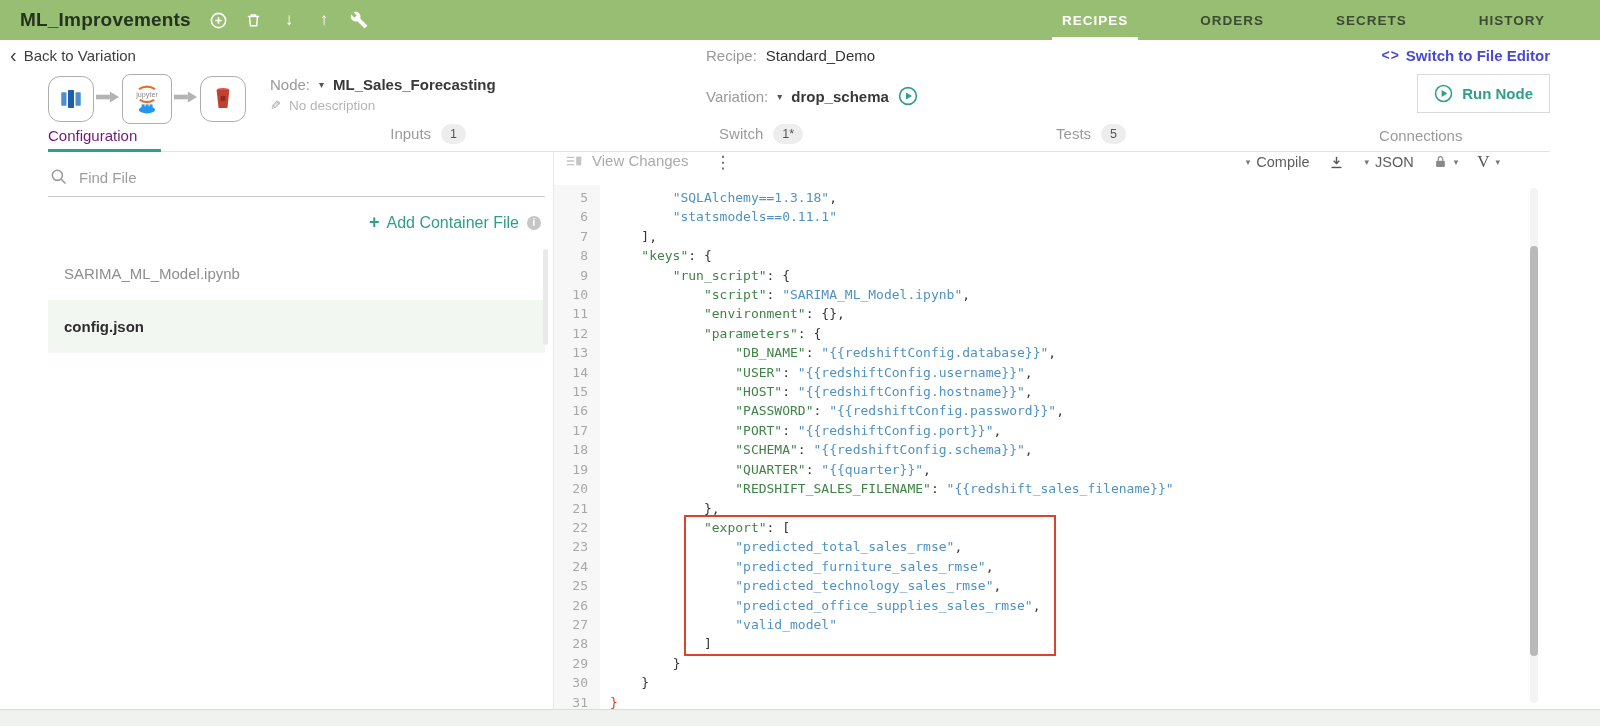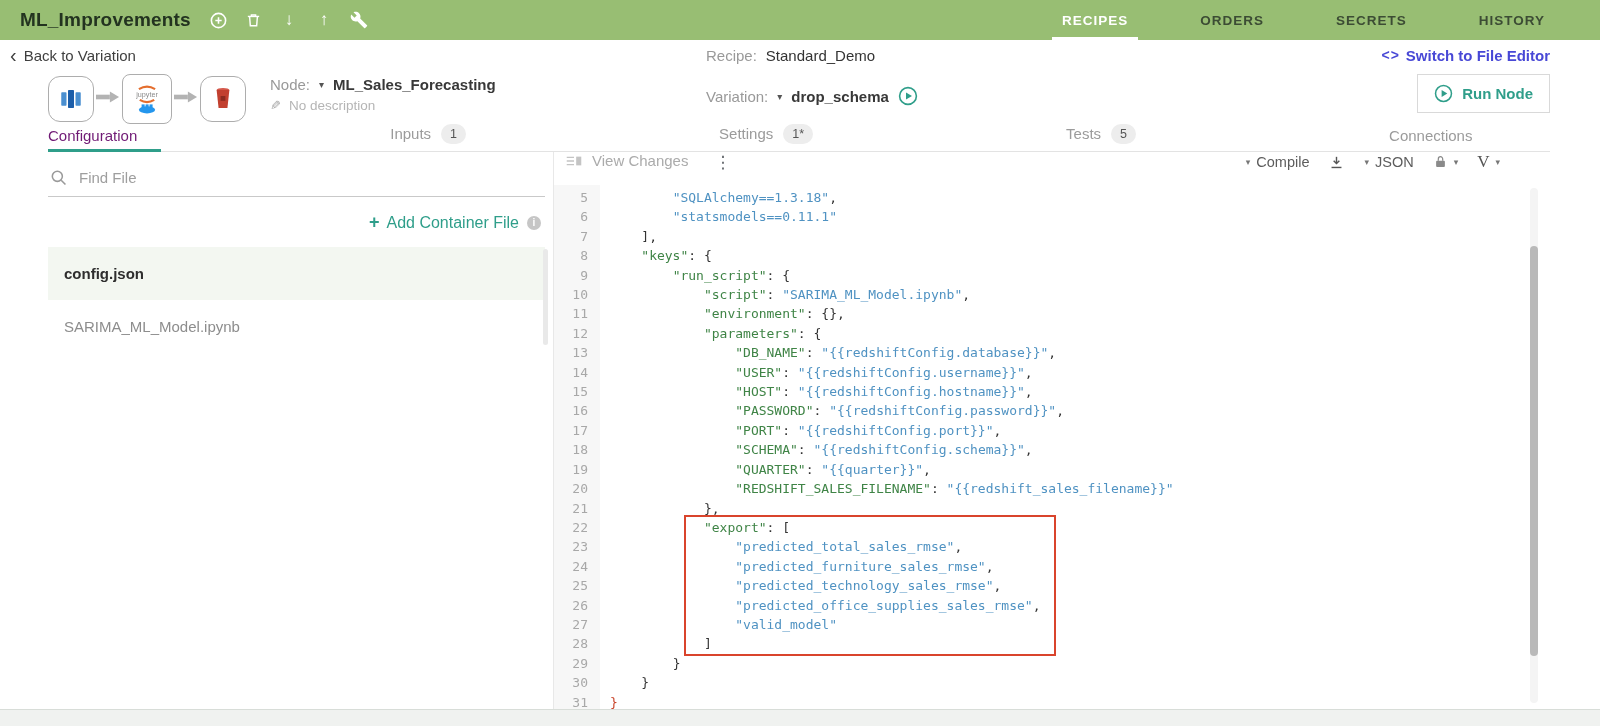--- a/index.html
+++ b/index.html
@@ -47,21 +47,21 @@
 .tab{position:relative;display:flex;align-items:center;gap:10px;font-size:15px;color:#9b9b9b;padding-bottom:7px;cursor:pointer}
 .tab + .tab{margin-left:253px}
 .tab.active{color:#701a75}
 .tab.active::after{content:"";position:absolute;left:0;bottom:-1px;height:3px;width:calc(100% + 24px);background:var(--accent)}
 .badge{background:#ededed;color:#555;font-size:12.5px;padding:2px 9px;border-radius:10px;line-height:1.3}
 .badge:empty{display:none}
 
 
 .main{display:flex;margin:0 50px 0 48px;height:557px}
 .left-panel{width:505px;padding:12px 8px 0 0}
-.search-row{display:flex;align-items:center;gap:10px;border-bottom:1px solid #c9c9c9;padding:4px 2px 9px 2px}
+.search-row{display:flex;gap:10px;border-bottom:1px solid #c9c9c9;padding:4px 2px 9px 2px}
 .search-input{border:0;outline:0;flex:1;font-size:15px;color:#444;font-family:inherit}
 .search-input::placeholder{color:#9e9e9e}
 .addfile-row{display:flex;justify-content:flex-end;align-items:center;padding:15px 4px 12px 0}
 .addfile-link{color:var(--accent);font-size:16px;display:flex;gap:7px;align-items:center;cursor:pointer;margin-right:8px}
 .plus-glyph{font-size:18px;font-weight:600}
 .circle-i{width:14px;height:14px;border-radius:50%;background:#c6c6c6;color:#fff;font-size:10px;font-weight:700;display:flex;align-items:center;justify-content:center}
 .file-list{position:relative;margin-top:2px}
 .file-row{padding:18px 16px;font-size:15px;color:#8d8d8d;cursor:pointer}
 .file-row.selected{background:#f3f7f1;color:#2e2e2e;font-weight:700}
 .list-scrollbar{position:absolute;top:2px;right:-3px;width:5px;height:96px;background:#e9e9e9;border-radius:3px;cursor:pointer}
@@ -233,21 +233,21 @@
       <span>Configuration</span>
 
     </div>
 
     <div class="tab">
       <span>Inputs</span>
       <span class="badge">1</span>
     </div>
 
     <div class="tab">
-      <span>Settings</span>
+      <span>Switch</span>
       <span class="badge">1*</span>
     </div>
 
     <div class="tab">
       <span>Tests</span>
       <span class="badge">5</span>
     </div>
 
     <div class="tab">
       <span>Connections</span>
@@ -271,26 +271,26 @@
       <span class="addfile-link">
         <span class="plus-glyph">+</span>
         <span>Add Container File</span>
       </span>
       <span class="circle-i">i</span>
     </div>
     <div class="file-list">
 
       <div class="list-scrollbar"></div>
 
+        <div class="file-row">
+          <span>SARIMA_ML_Model.ipynb</span>
+        </div>
+
         <div class="file-row selected">
           <span>config.json</span>
-        </div>
-
-        <div class="file-row">
-          <span>SARIMA_ML_Model.ipynb</span>
         </div>
       </div>
   </div>
 
   <div class="editor">
     <div class="editor-toolbar">
       <div class="vc-group">
         <span style="display:flex">
           <svg width="16" height="14" viewBox="0 0 22 18" fill="none" stroke="#c4c4c4" stroke-width="2">
               <path d="M1 4h10M1 9h10M1 14h10"></path>

